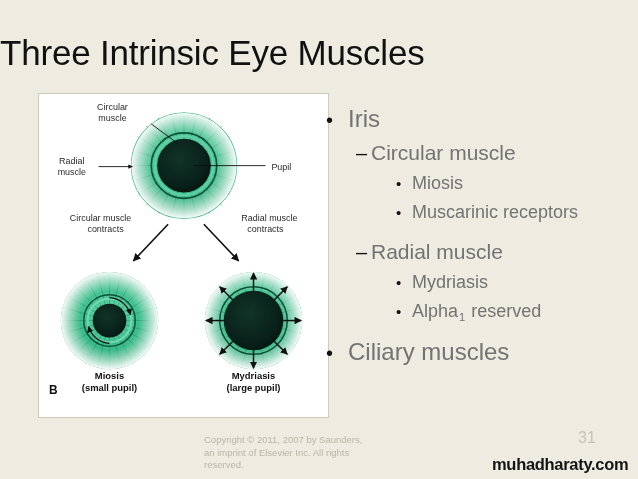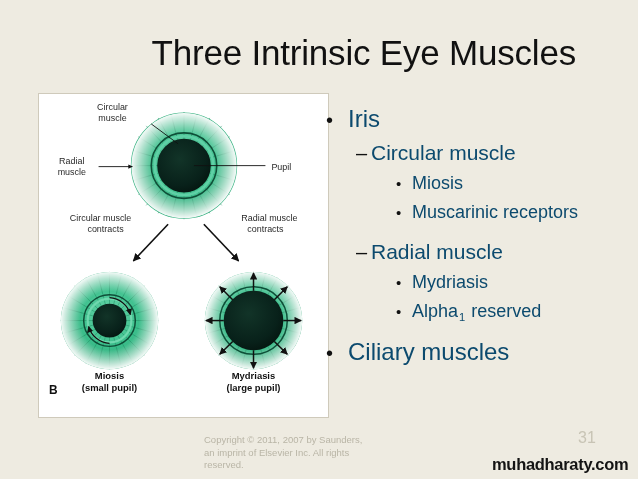--- a/index.html
+++ b/index.html
@@ -17,21 +17,21 @@
     font-family: "Liberation Sans", sans-serif;
     color: #1b1b1b;
   }
 
   
   #slide-title {
     position: absolute;
     left: 0;
     top: 34px;
     width: 576px;
-    text-align: right;
+    text-align: left;
     font-size: 35px;
     font-weight: 400;
     letter-spacing: -0.2px;
     color: #111111;
     line-height: 1.1;
   }
 
   
   #figure-panel {
     position: absolute;
@@ -51,21 +51,21 @@
     left: 326px;
     top: 104px;
     width: 308px;
   }
   .b-row { display: flex; align-items: baseline; }
   .b-mark {
     flex: 0 0 auto;
     text-align: left;
     color: #111;
   }
-  .b-text { flex: 1 1 auto; color: #0c4a6e; }
+  .b-text { flex: 1 1 auto; color: #737373; }
 
   
   .lvl1 { margin: 0 0 1px 0; }
   .lvl1 .b-mark { width: 22px; font-size: 20px; line-height: 30px; }
   .lvl1 .b-text { font-size: 24px; line-height: 30px; }
 
   
   .lvl2 { margin: 4px 0 1px 30px; }
   .lvl2 .b-mark { width: 15px; font-size: 20px; line-height: 27px; }
   .lvl2 .b-text { font-size: 21px; line-height: 27px; }

